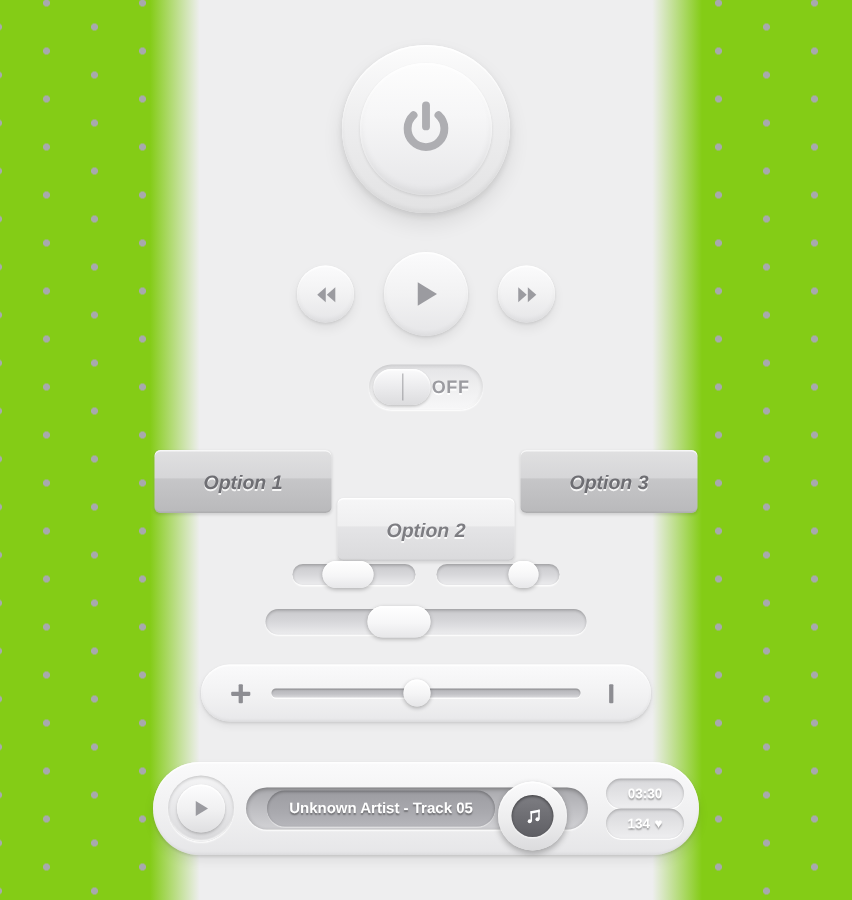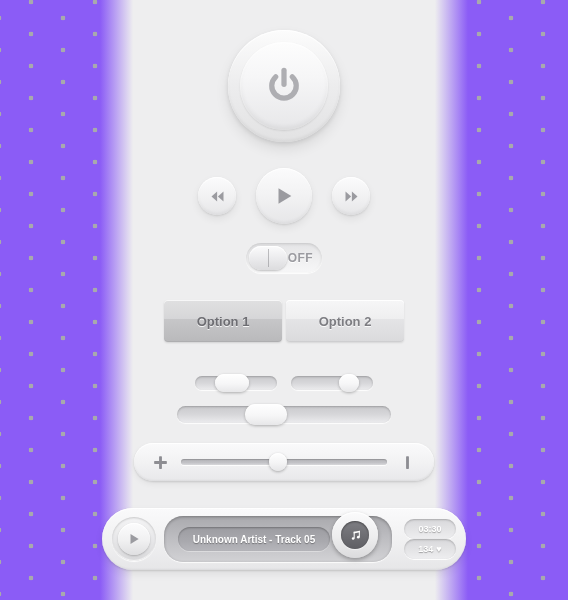--- a/index.html
+++ b/index.html
@@ -12,21 +12,21 @@
     overflow: hidden;
     font-family: "Liberation Sans", sans-serif;
     background: #eeeeef;
   }
 
   
   .page {
     position: relative;
     width: 568px;
     height: 600px;
-    background: #8b5cf6;
+    background: #84cc16;
     overflow: hidden;
   }
   .dots {
     position: absolute;
     top: 0;
     bottom: 0;
     width: 112px;
     background-image:
       radial-gradient(circle at 3px 3px, #a8a9ad 2.1px, rgba(168,169,173,0) 2.6px),
       radial-gradient(circle at 3px 3px, #a8a9ad 2.1px, rgba(168,169,173,0) 2.6px);
@@ -149,21 +149,21 @@
     font-weight: 700;
     letter-spacing: 0.4px;
     color: #9b9ba0;
     text-shadow: 0 1px 0 rgba(255,255,255,0.9);
   }
   .toggle.off .tlabel { right: 9px; }
   .toggle.on  .tlabel { left: 10px; }
 
   
   .options-wrap { top: 300px; }
-  .options-inner { display: flex; align-items: flex-start; gap: 4px; }
+  .options-inner { display: flex; align-items: flex-start; gap: 4px; font-style: italic; }
   .opt {
     width: 118px; height: 42px;
     border-radius: 4px;
     display: flex; align-items: center; justify-content: center;
     font-size: 13px;
     font-weight: 600;
     color: #6e6e73;
     text-shadow: 0 1px 0 rgba(255,255,255,0.85);
     background: linear-gradient(180deg, #e0e0e1 0%, #d6d6d8 44%, #c6c6c8 46%, #b9b9bb 100%);
     box-shadow:
@@ -171,20 +171,21 @@
       inset 0 -1px 0 rgba(0,0,0,0.06),
       0 1px 2px rgba(0,0,0,0.12);
   }
   .opt.light {
     color: #7d7d82;
     background: linear-gradient(180deg, #f6f6f7 0%, #efeff0 44%, #e4e4e6 46%, #dadadc 100%);
     box-shadow:
       inset 0 1px 0 rgba(255,255,255,0.95),
       inset 0 -1px 0 rgba(0,0,0,0.05),
       0 1px 2px rgba(0,0,0,0.10);
+    margin-top: 32px;
   }
 
   
   .sliders-wrap { top: 376px; }
   .sliders-inner { display: flex; align-items: center; gap: 14px; }
   .slider {
     position: relative;
     height: 14px;
     border-radius: 7px;
     background: linear-gradient(180deg, #c9c9cc 0%, #d7d7da 50%, #ececee 100%);
@@ -299,21 +300,21 @@
     border-radius: 50%;
     background: linear-gradient(180deg, #fcfcfd 0%, #f0f0f1 55%, #dfdfe1 100%);
     box-shadow: 0 1px 2px rgba(0,0,0,0.22), inset 0 1px 1px rgba(255,255,255,1);
     display: flex; align-items: center; justify-content: center;
   }
   .play-circle svg { width: 14px; height: 14px; }
 
   .track-area {
     position: relative;
     flex: 1 1 auto;
-    height: 46px;
+    height: 28px;
     border-radius: 19px;
     background: linear-gradient(180deg, #a9a9ad 0%, #bcbcc0 45%, #d2d2d5 100%);
     box-shadow:
       inset 0 1px 3px rgba(0,0,0,0.30),
       0 1px 1px rgba(255,255,255,0.85);
     display: flex; align-items: center;
     padding: 0 6px;
     box-sizing: border-box;
   }
   .track-pill {
@@ -433,20 +434,21 @@
           <div class="knob"></div>
           <div class="tlabel">OFF</div>
         </div>
       </div>
     </div>
 
     <div class="row options-wrap">
       <div class="options-inner">
         <div class="opt">Option 1</div>
         <div class="opt light">Option 2</div>
+        <div class="opt">Option 3</div>
       </div>
     </div>
 
     <div class="row sliders-wrap">
       <div class="sliders-inner">
         <div class="slider s1">
           <div class="handle"></div>
         </div>
         <div class="slider s2">
           <div class="handle"></div>

